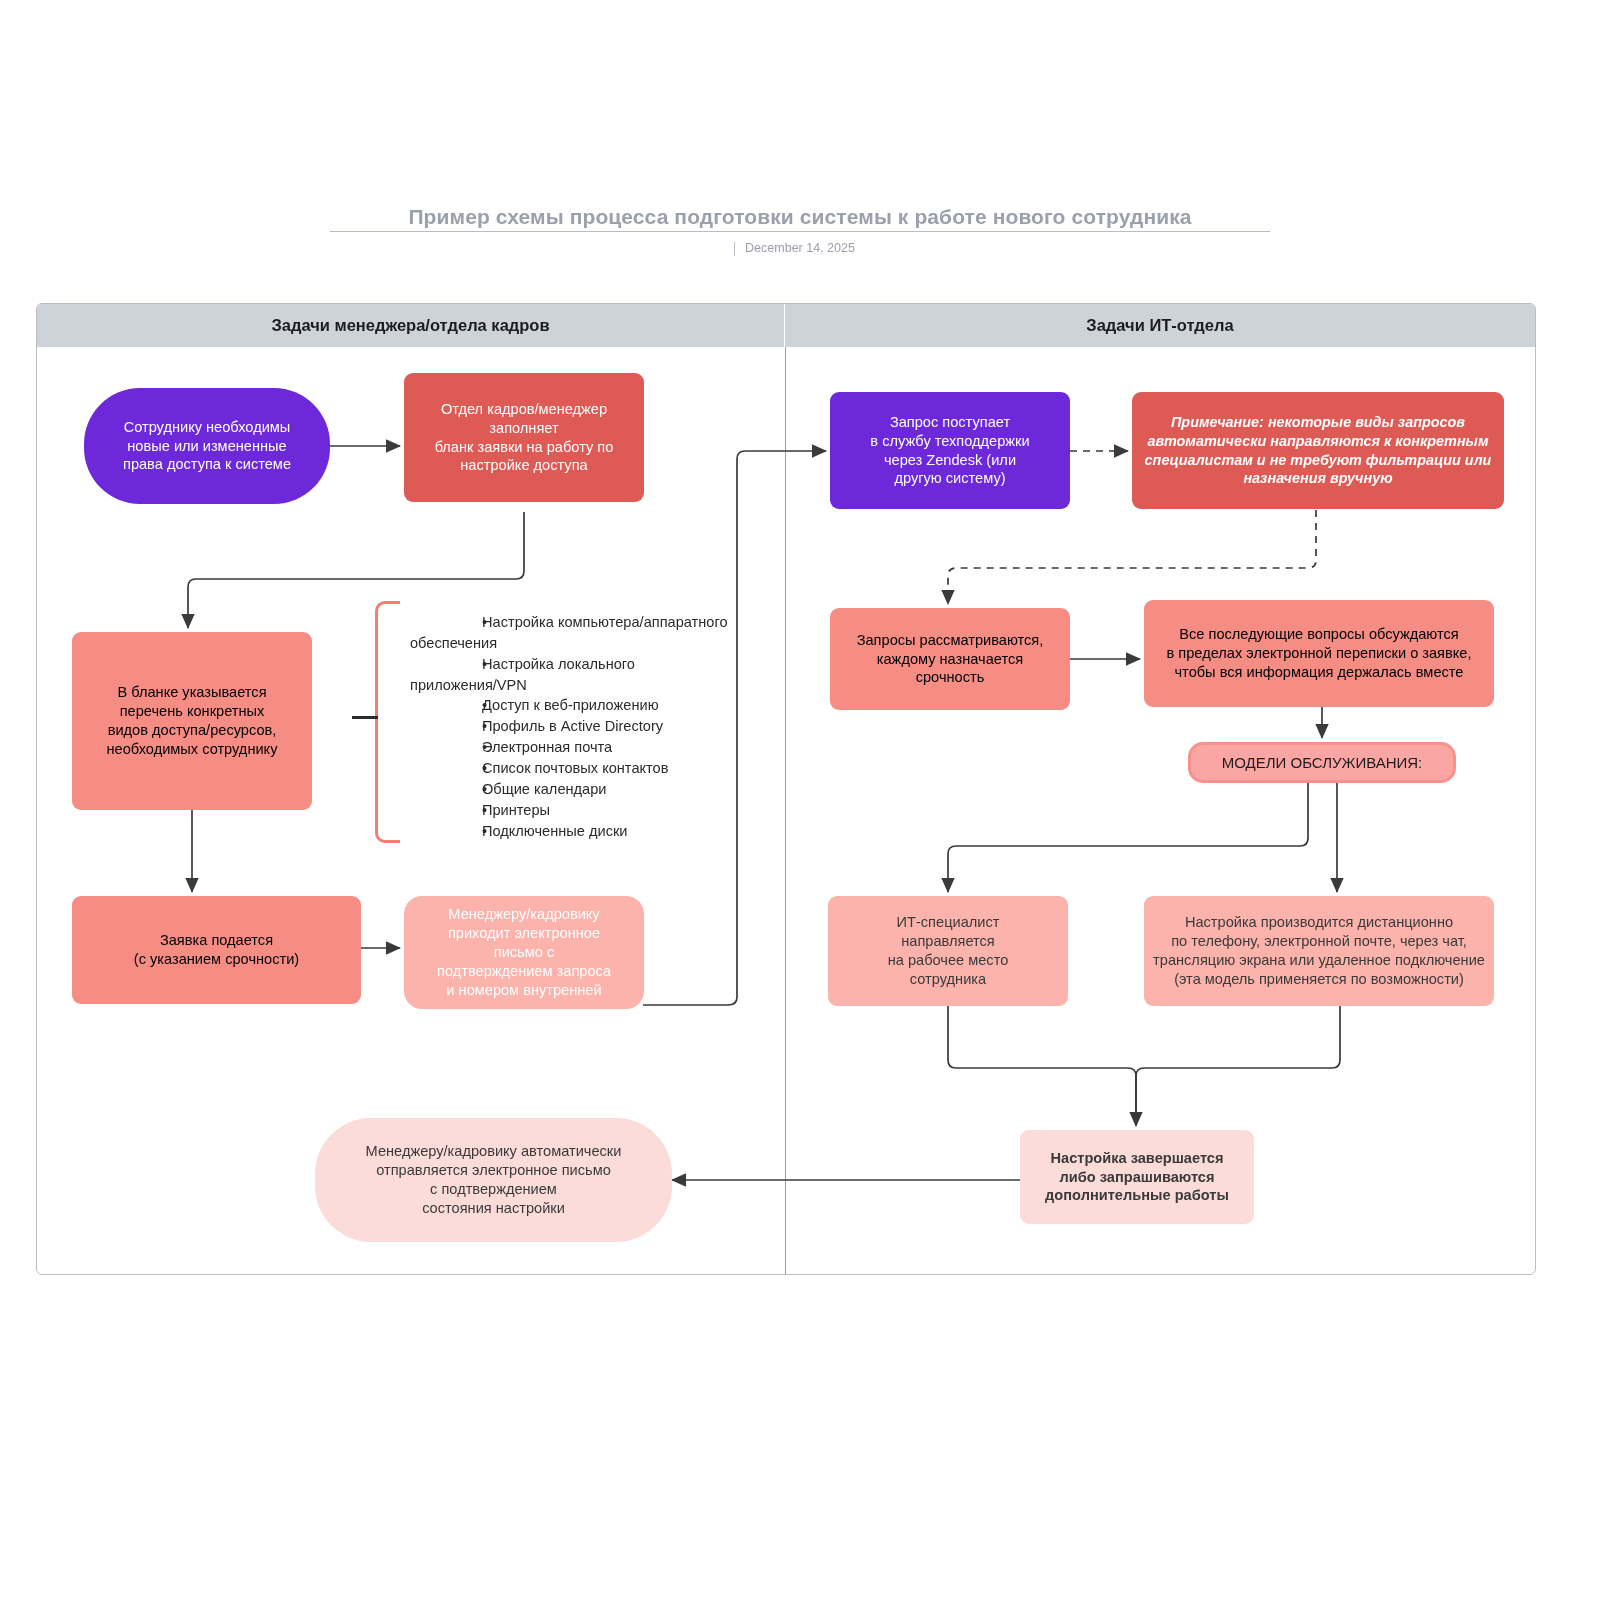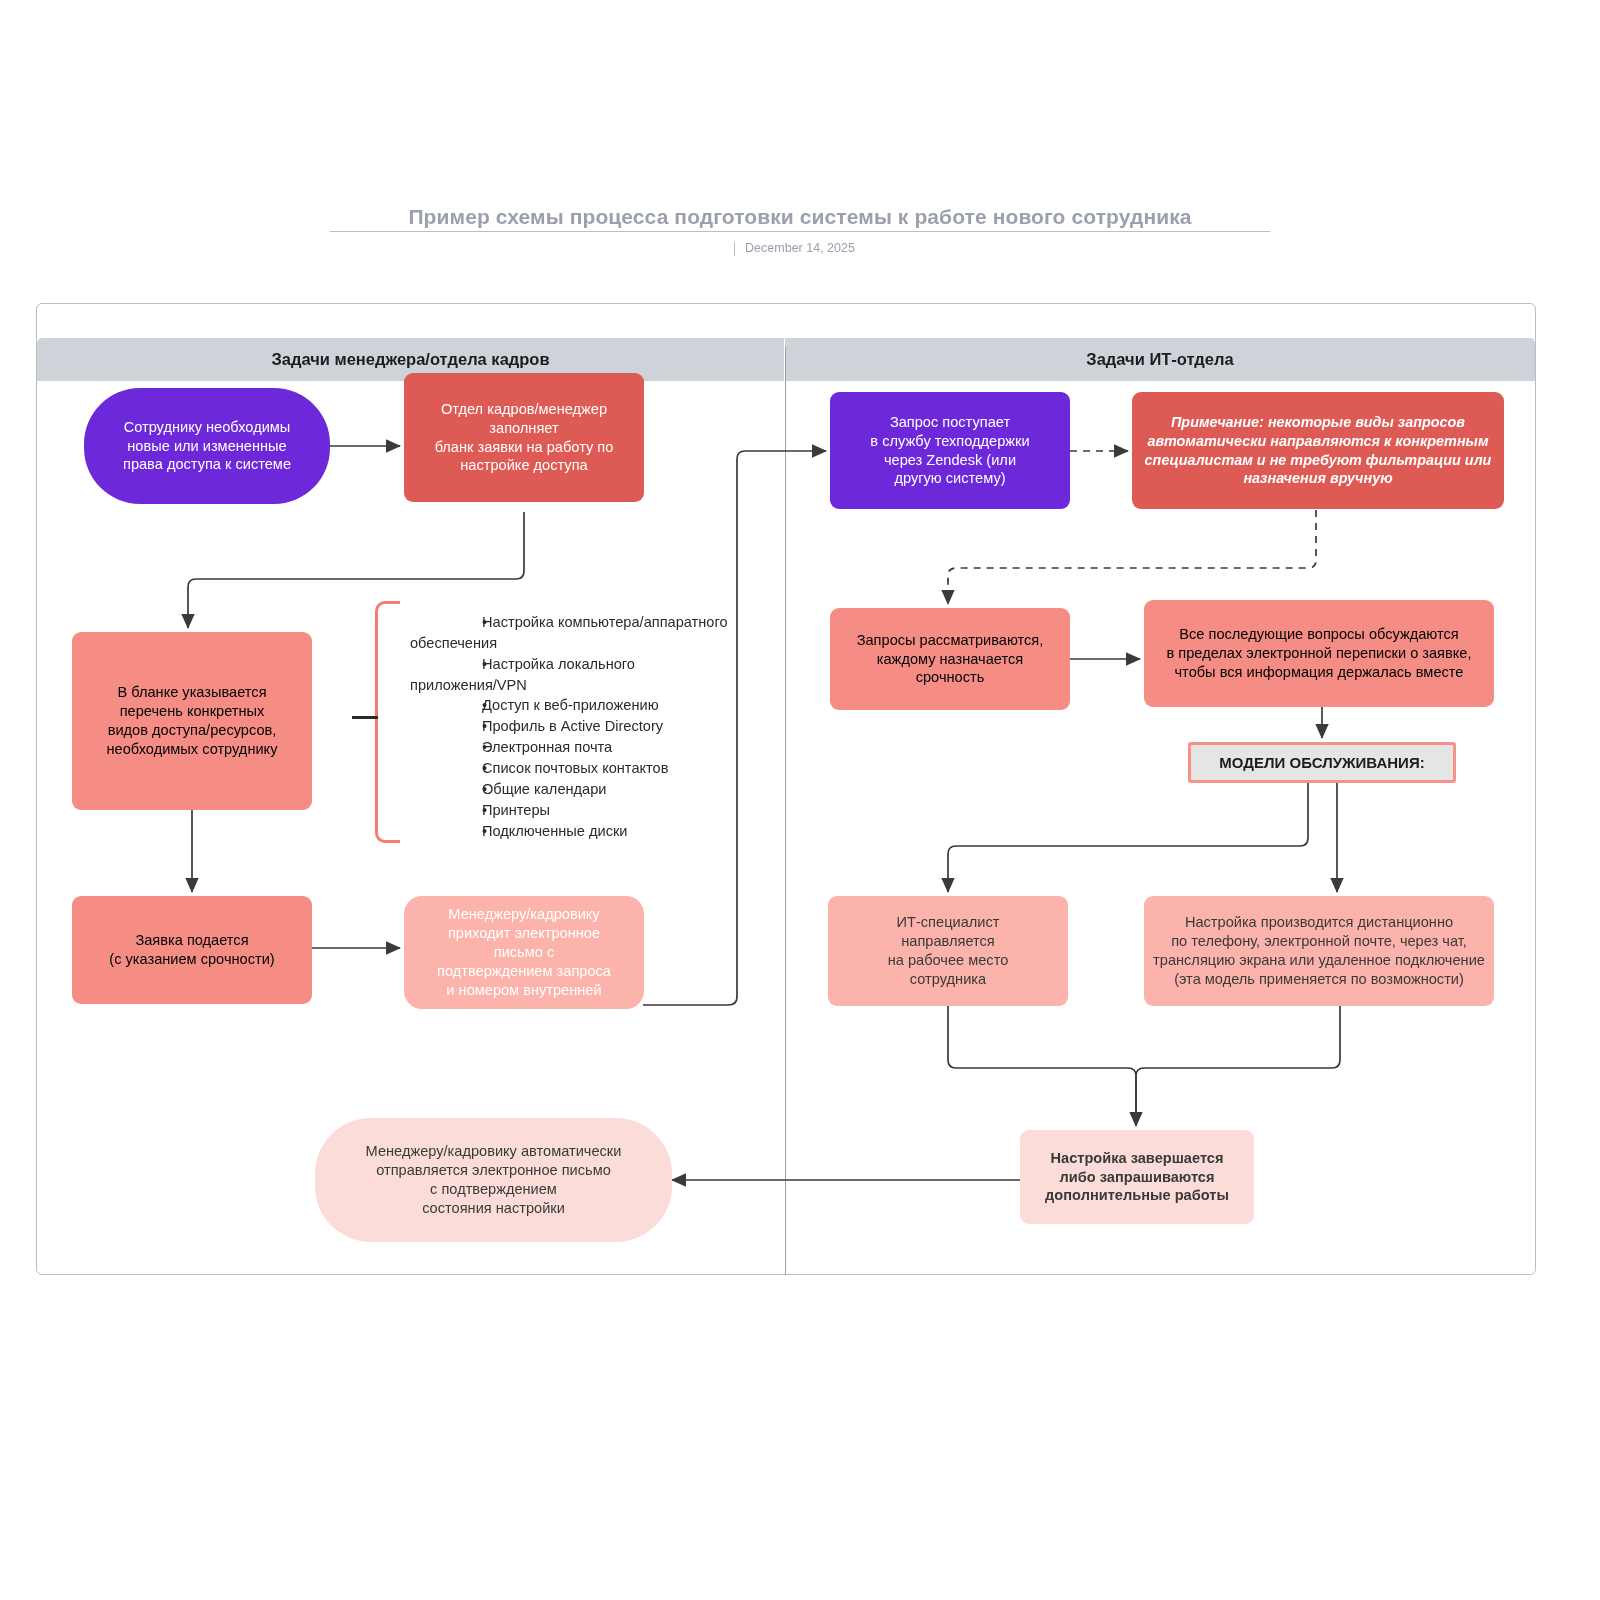--- a/index.html
+++ b/index.html
@@ -20,38 +20,38 @@
   }
   .doc-date{margin-top:9px;font-size:12.5px;color:#9ba0ad;display:inline-block;position:relative;}
   .doc-date:before{
     content:"";position:absolute;left:-11px;top:1px;width:1px;height:14px;background:#b9bdc7;
   }
 
   
   .lanes{position:absolute;left:36px;top:303px;width:1500px;height:972px;
          border:1px solid #b9bdc7;border-radius:6px;background:#fff;box-sizing:border-box;}
   .lane-head{position:absolute;top:0;height:43px;background:#ced3da;box-sizing:border-box;
-             display:flex;align-items:center;justify-content:center;margin-top:34px;}
+             display:flex;align-items:center;justify-content:center;}
   .lane-head.left{left:0;width:748px;border-right:1px solid #ffffff;border-radius:5px 0 0 0;}
   .lane-head.right{left:748px;width:750px;border-radius:0 5px 0 0;}
   .lane-head span{font-size:16.5px;font-weight:bold;color:#1d1d1f;}
   .lane-div{position:absolute;left:748px;top:43px;width:1px;height:928px;background:#9aa0ab;}
 
   
   .node{position:absolute;box-sizing:border-box;display:flex;align-items:center;
         justify-content:center;text-align:center;line-height:1.30;overflow:hidden;}
   .node span{display:block;width:100%;padding:0 8px;box-sizing:border-box;}
   .dark{background:#6d28d9;color:#fff;}
   .midb{background:#dd5a55;color:#fff;}
   .light{background:#f58d85;color:#000000;justify-content:flex-end;}
   .pale{background:#fbb3ab;color:#3a3a3a;}
   .palest{background:#fbdcd8;color:#3a3a3a;}
   .r10{border-radius:9px;}
   .stad{border-radius:56px;}
-  .outline{background:#e5e5e5;color:#1d1d1f;border:3px solid #f79189;border-radius:3px;font-weight:bold;}
+  .outline{background:#fca5a5;color:#1d1d1f;border:3px solid #f79189;border-radius:15px;font-weight:normal;}
   .ital{font-style:italic;font-weight:bold;}
 
   
   .bullets{position:absolute;left:410px;top:612px;width:340px;font-size:14.6px;color:#2b2b2b;
            line-height:1.43;}
   .b-dot{display:inline-block;width:36px;text-align:center;}
   .b-wrap{text-indent:36px;}
   .brace{position:absolute;left:375px;top:601px;width:22px;height:236px;
          border:3px solid #f47c72;border-right:none;border-radius:10px 0 0 10px;}
   .brace-stub{position:absolute;left:352px;top:716px;width:26px;height:3px;background:#2b2b2b;}
@@ -135,21 +135,21 @@
     <div class="b-wrap"><span class="b-dot">•</span><span>Настройка локального приложения/VPN</span></div>
     <div class="b-wrap"><span class="b-dot">•</span><span>Доступ к веб-приложению</span></div>
     <div class="b-wrap"><span class="b-dot">•</span><span>Профиль в Active Directory</span></div>
     <div class="b-wrap"><span class="b-dot">•</span><span>Электронная почта</span></div>
     <div class="b-wrap"><span class="b-dot">•</span><span>Список почтовых контактов</span></div>
     <div class="b-wrap"><span class="b-dot">•</span><span>Общие календари</span></div>
     <div class="b-wrap"><span class="b-dot">•</span><span>Принтеры</span></div>
     <div class="b-wrap"><span class="b-dot">•</span><span>Подключенные диски</span></div>
   </div>
 
-  <div class="node light r10" style="left:72px;top:896px;width:240px;height:108px;font-size:14.6px;">
+  <div class="node light r10" style="left:72px;top:896px;width:289px;height:108px;font-size:14.6px;">
     <span>Заявка подается<br>(с указанием срочности)</span>
   </div>
 
   <div class="node pale r10" style="left:404px;top:896px;width:240px;height:113px;font-size:14.6px;color:#fff;border-radius:18px;">
     <span>Менеджеру/кадровику<br>приходит электронное<br>письмо с<br>подтверждением запроса<br>и номером внутренней</span>
   </div>
 
   <div class="node palest stad" style="left:315px;top:1118px;width:357px;height:124px;font-size:14.6px;">
     <span>Менеджеру/кадровику автоматически<br>отправляется электронное письмо<br>с подтверждением<br>состояния настройки</span>
   </div>

